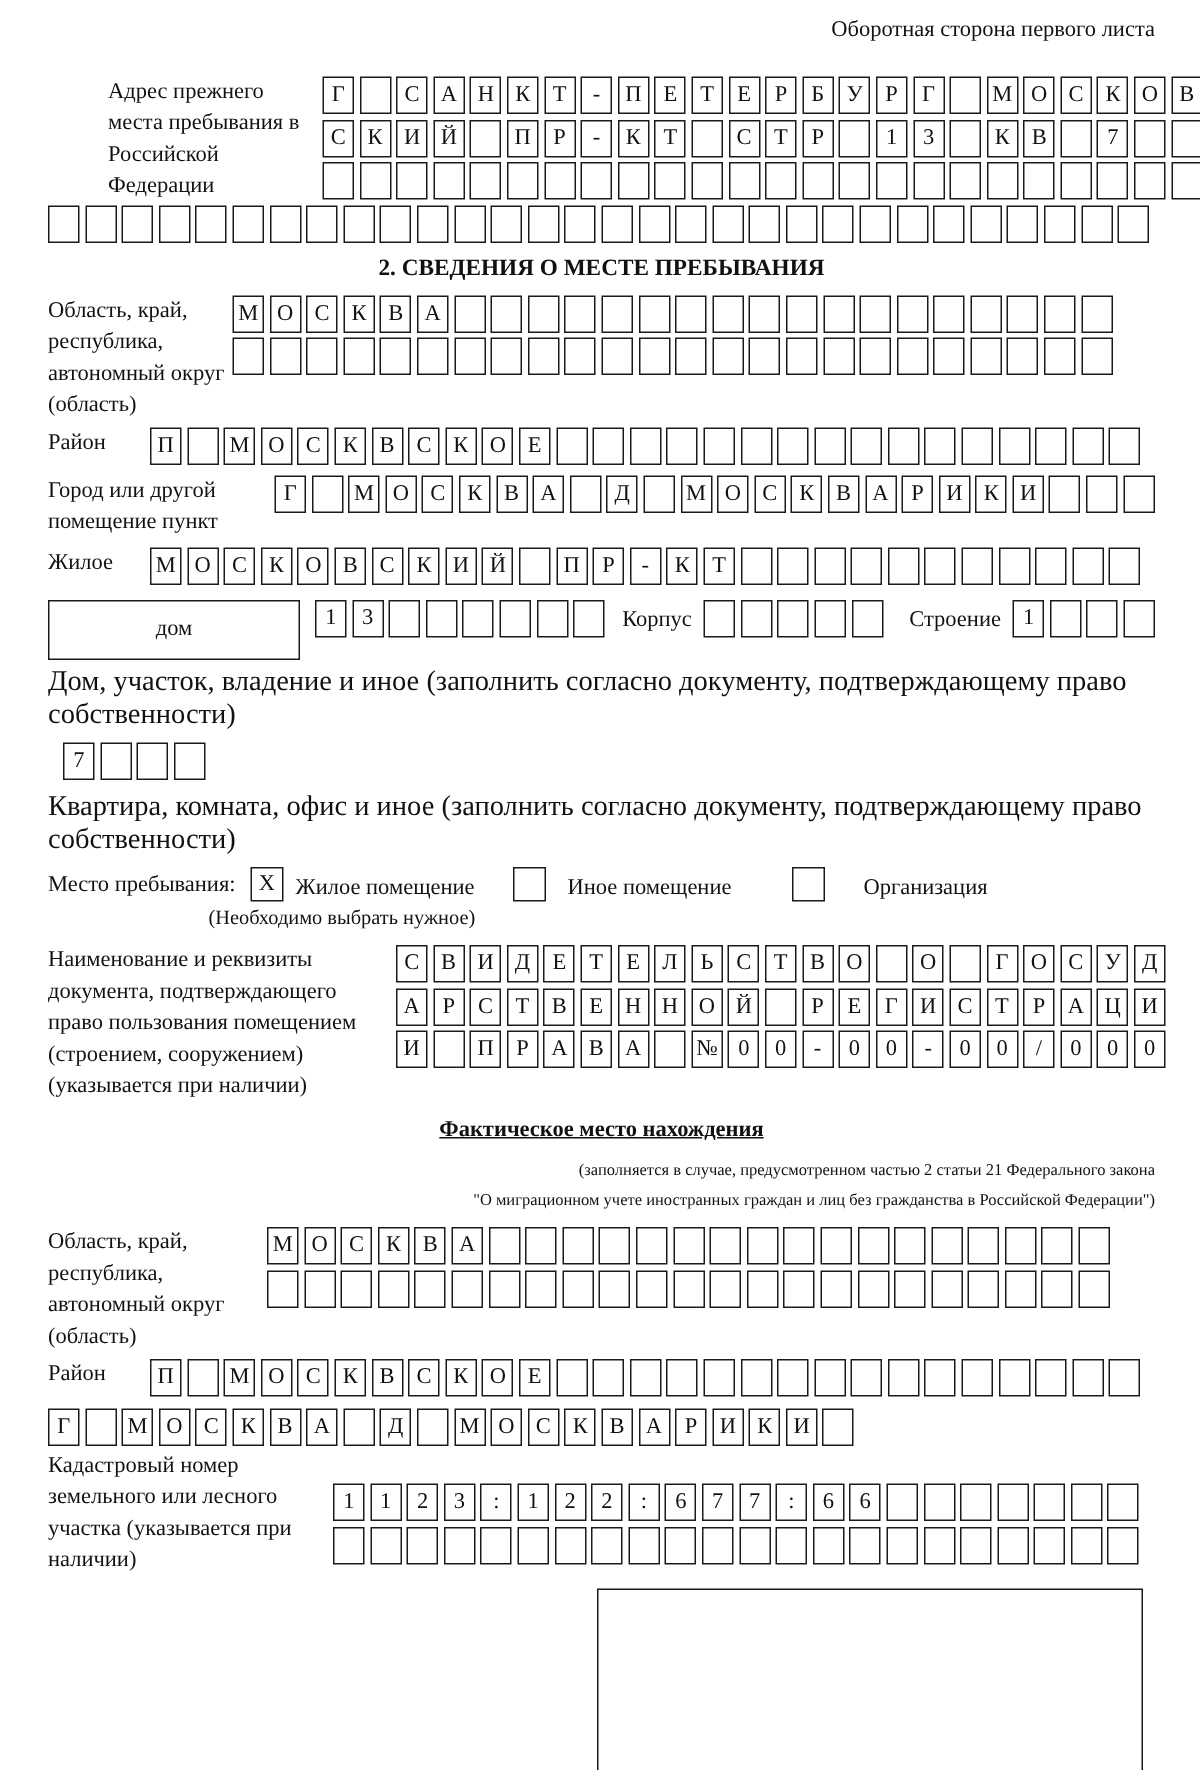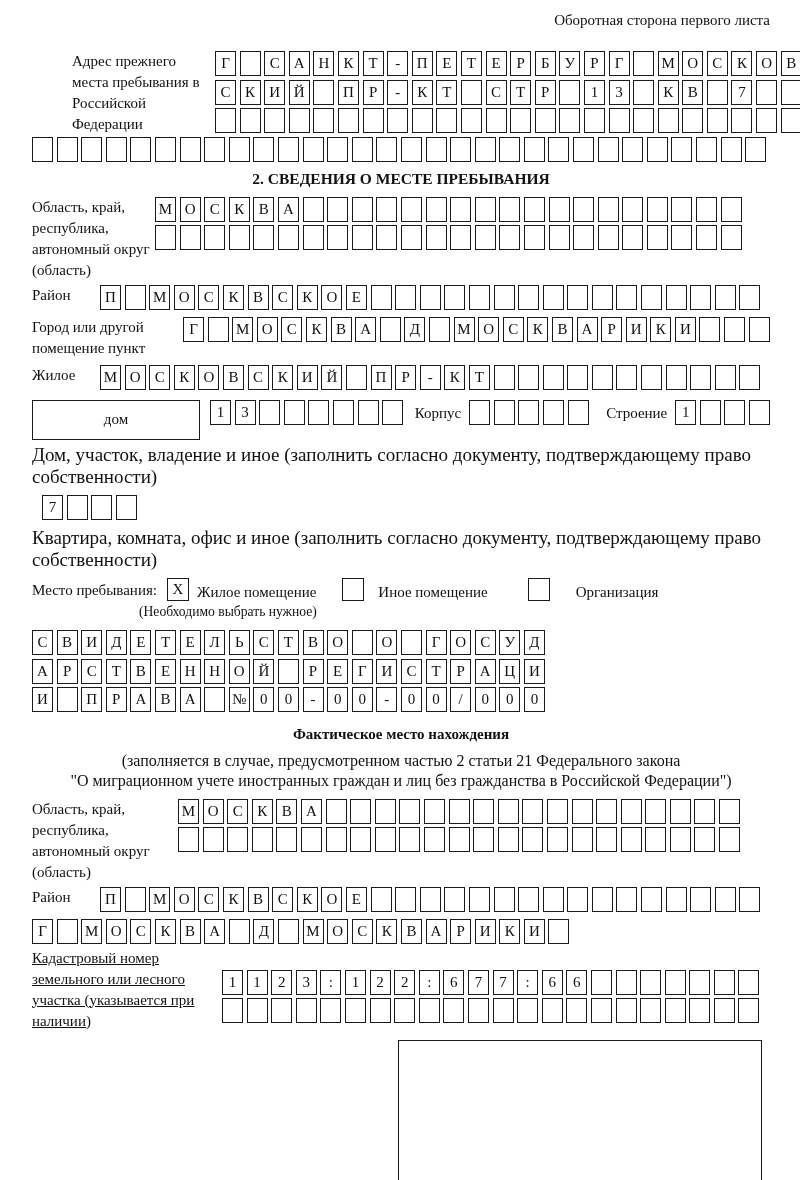--- a/index.html
+++ b/index.html
@@ -22,27 +22,27 @@
   }
   .wide-box{
     box-sizing:border-box;border:1.7px solid #1a1a1a;height:40px;flex:none;
     display:flex;align-items:center;justify-content:center;font-size:15px;
   }
   .w168{width:168px;} .w208{width:208px;}
   .inline-label{font-size:15px;line-height:27px;flex:none;}
 
   .lw-prev{width:143px;margin-left:40px;} .lw-region1{width:123px;} .lw-district{width:68px;}
   .lw-city1{width:151px;} .lw-street{width:68px;} .lw-doc{width:232px;}
-  .lw-region2{width:146px;} .lw-city2{width:182px;} .lw-cad{width:190px;text-decoration:underline;}
+  .lw-region2{width:146px;} .lw-city2{width:182px;} .lw-cad{width:190px;}
 
   .footnote{font-size:13.3px;text-align:center;margin:1px 0 8px 0;}
   .footnote-left{font-size:19px;text-align:left;margin:0 0 7px 0;}
   .section-title{font-size:15.5px;font-weight:bold;text-align:center;margin:8px 0 9px 0;}
-  .sub-title{font-size:15px;font-weight:bold;text-align:center;margin:10px 0 8px 0;}
-  .note-line{font-size:16px;text-align:center;line-height:20px;}
+  .sub-title{font-size:15px;font-weight:bold;text-align:center;margin:10px 0 8px 0;text-decoration:underline;}
+  .note-line{font-size:11px;text-align:right;line-height:20px;}
   .mb4{margin-bottom:4px;} .mb8{margin-bottom:8px;} .mt6{margin-top:6px;}
 
   .stay-row{display:flex;align-items:flex-end;margin:6px 0 3px 0;}
   .check{
     box-sizing:border-box;flex:none;width:22px;height:23px;border:1.7px solid #1a1a1a;
     display:flex;align-items:center;justify-content:center;font-size:15px;
   }
   .opt-label{font-size:15px;flex:none;}
   .hint{font-size:13.6px;margin:0 0 10px 107px;}
 
@@ -389,20 +389,21 @@
     <span class="gap14"></span>
     <span class="opt-label">Иное помещение</span>
     <span class="gap40"></span>
     <span class="check"></span>
     <span class="gap26"></span>
     <span class="opt-label">Организация</span>
   </div>
   <div class="hint">(Необходимо выбрать нужное)</div>
 
   <div class="frow mb8">
+    <div class="flabel lw-doc">Наименование и реквизиты документа, подтверждающего право пользования помещением (строением, сооружением) (указывается при наличии)</div>
     <div class="rowstack">
       <div class="boxes">
           <span class="box">С</span>
           <span class="box">В</span>
           <span class="box">И</span>
           <span class="box">Д</span>
           <span class="box">Е</span>
           <span class="box">Т</span>
           <span class="box">Е</span>
           <span class="box">Л</span>

